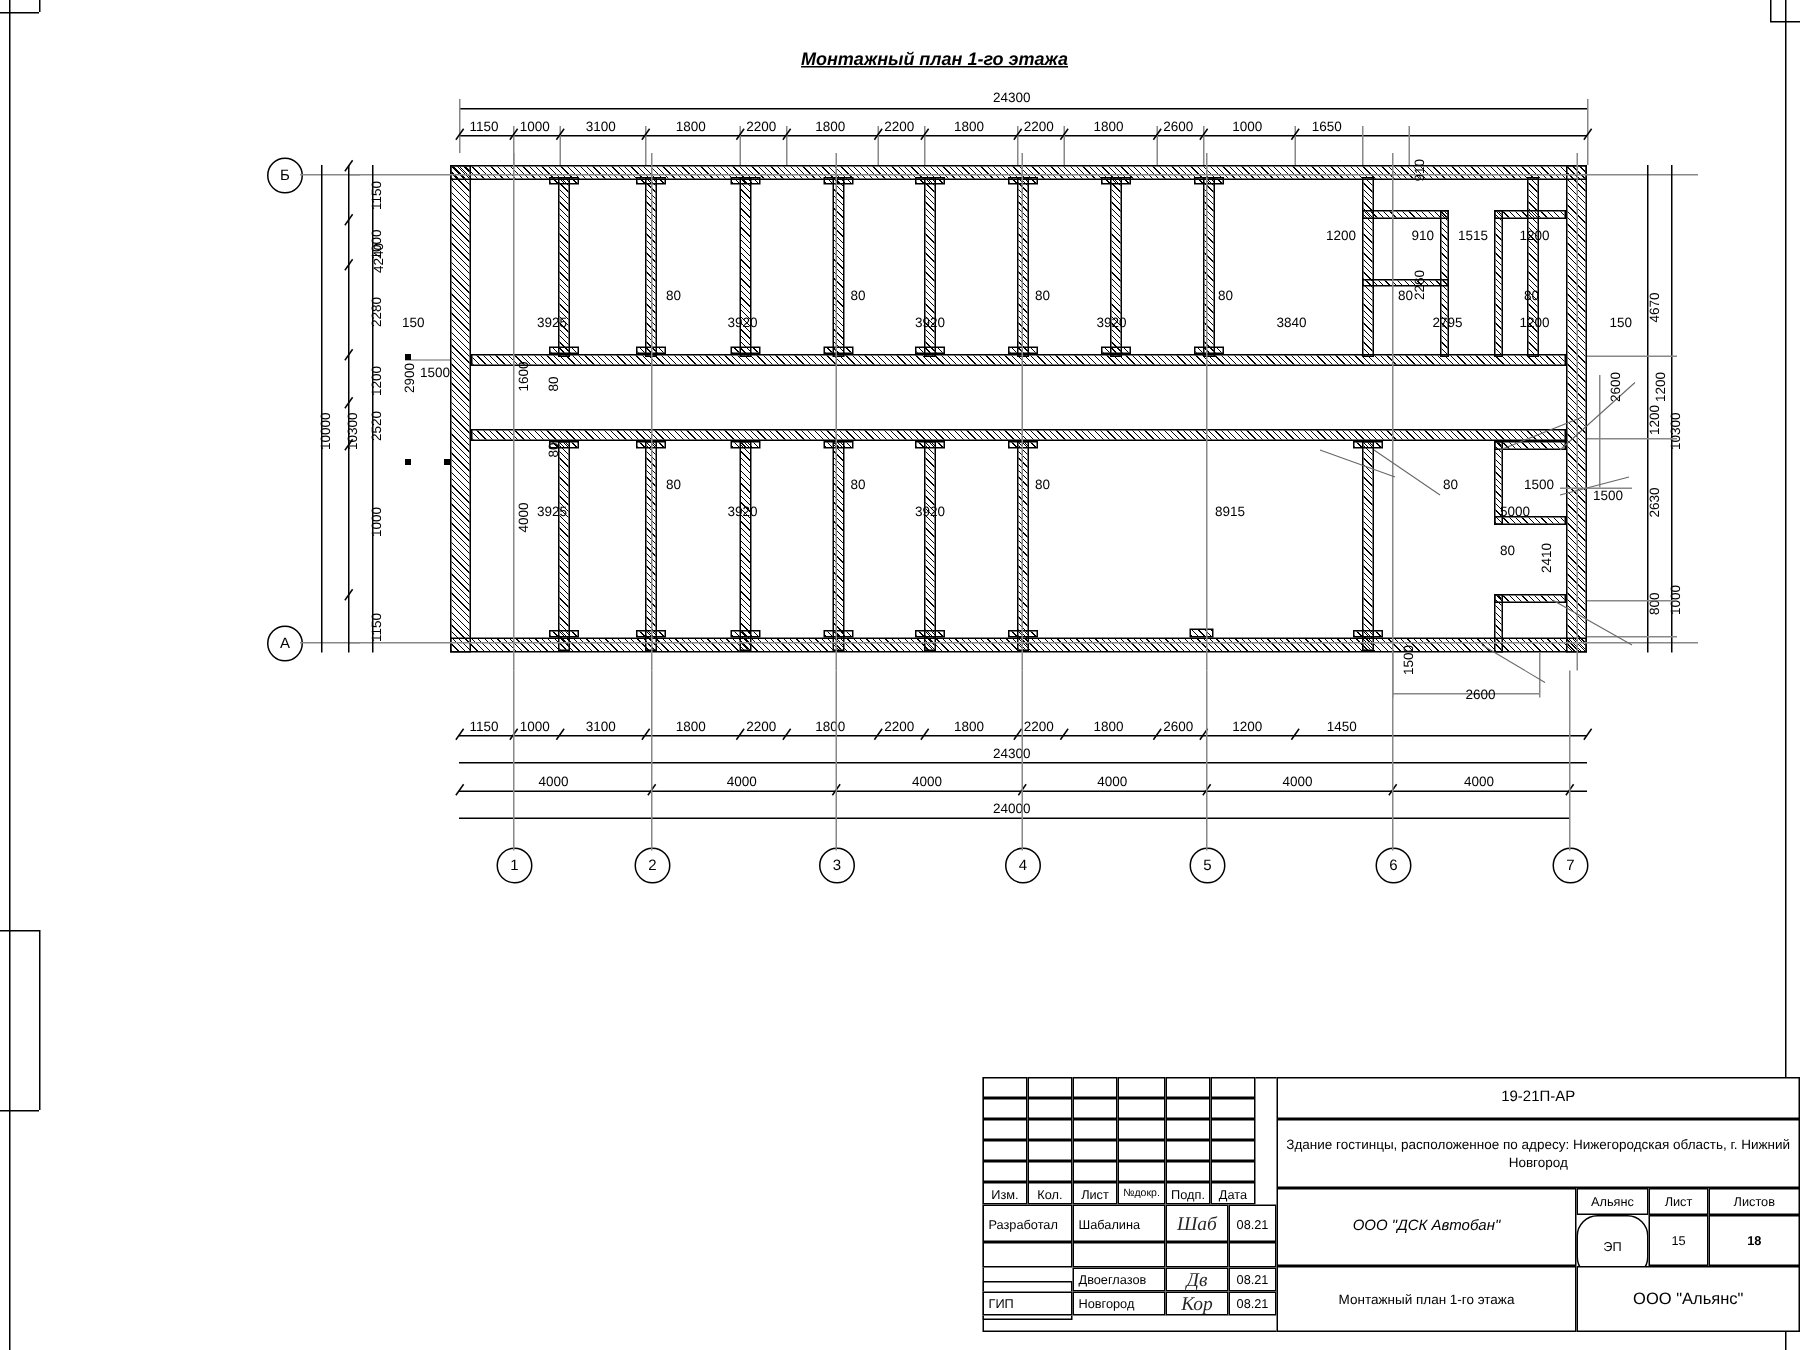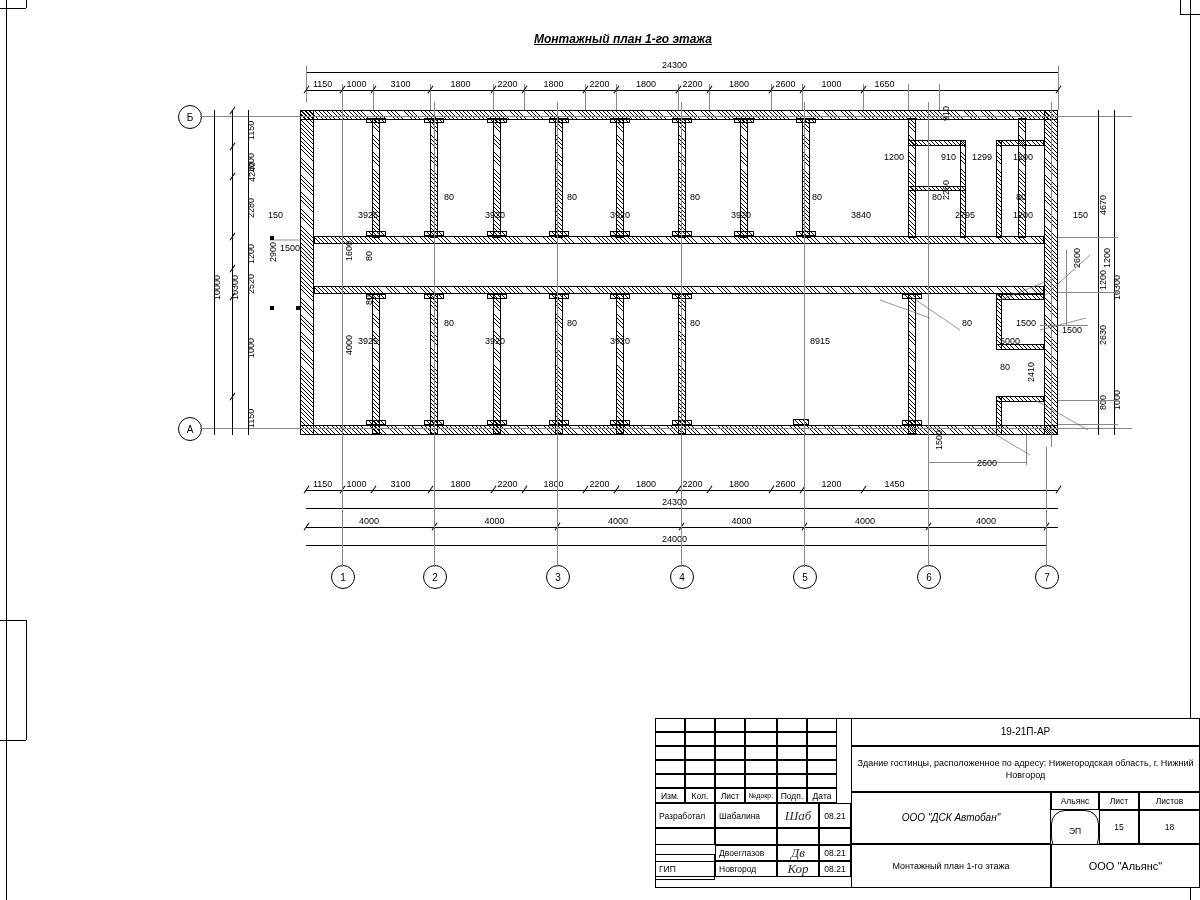--- a/index.html
+++ b/index.html
@@ -354,21 +354,21 @@
       <div class="lbl" style="left: 731px; top: 210px;">3920</div>
       <div class="lbl" style="left: 812px; top: 192px;">80</div>
       <div class="lbl" style="left: 851px; top: 210px;">3840</div>
       <div class="lbl" style="left: 932px; top: 192px;">80</div>
       <div class="lbl" style="left: 1016px; top: 192px;">80</div>
       <div class="lbl" style="left: 268px; top: 210px;">150</div>
       <div class="lbl" style="left: 1073px; top: 210px;">150</div>
       <div class="lbl" style="left: 884px; top: 152px;">1200</div>
       <div class="lbl v" style="left: 941px; top: 121px;">910</div>
       <div class="lbl" style="left: 941px; top: 152px;">910</div>
-      <div class="lbl" style="left: 972px; top: 152px;">1299</div>
+      <div class="lbl" style="left: 972px; top: 152px;">1515</div>
       <div class="lbl" style="left: 1013px; top: 152px;">1200</div>
       <div class="lbl" style="left: 1013px; top: 210px;">1200</div>
       <div class="lbl v" style="left: 941px; top: 200px;">2260</div>
       <div class="lbl" style="left: 955px; top: 210px;">2795</div>
       <div class="lbl v" style="left: 268px; top: 262px;">2900</div>
       <div class="lbl" style="left: 280px; top: 243px;">1500</div>
       <div class="lbl v" style="left: 344px; top: 261px;">1600</div>
       <div class="lbl v" style="left: 364px; top: 261px;">80</div>
       <div class="lbl v" style="left: 364px; top: 305px;">80</div>
       <div class="lbl v" style="left: 344px; top: 355px;">4000</div>
@@ -528,18 +528,18 @@
 
     <div class="tb-cell c" style="left:851px; top:792px; width:200px; height:52px; font-style:italic; font-size:10px;">ООО "ДСК Автобан"</div>
     <div class="tb-cell c" style="left:851px; top:844px; width:200px; height:44px; font-size:9px;">Монтажный план 1-го этажа</div>
 
     <div class="tb-cell c" style="left:1051px; top:792px; width:48px; height:18px;">Альянс</div>
     <div class="tb-cell c" style="left:1099px; top:792px; width:40px; height:18px;">Лист</div>
     <div class="tb-cell c" style="left:1139px; top:792px; width:61px; height:18px;">Листов</div>
 
     <div class="tb-cell c" style="left:1051px; top:810px; width:48px; height:42px;border-radius:14px;">ЭП</div>
     <div class="tb-cell c" style="left:1099px; top:810px; width:40px; height:34px;">15</div>
-    <div class="tb-cell c" style="left:1139px; top:810px; width:61px; height:34px;">18</div>
+    <div class="tb-cell c" style="left:1139px; top:810px; width:61px; height:34px;font-weight:bold;">18</div>
 
     <div class="tb-cell c" style="left:1051px; top:844px; width:149px; height:44px; font-size:11px;">ООО "Альянс"</div>
   </div>
 
 </div>
 
 </body></html>

